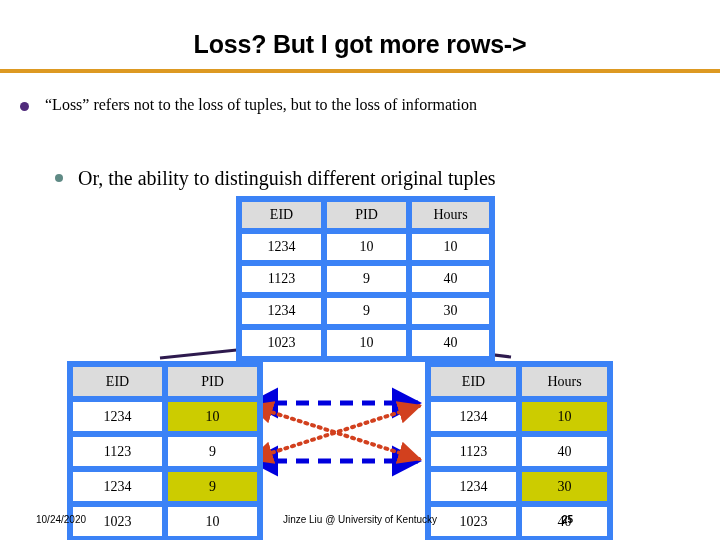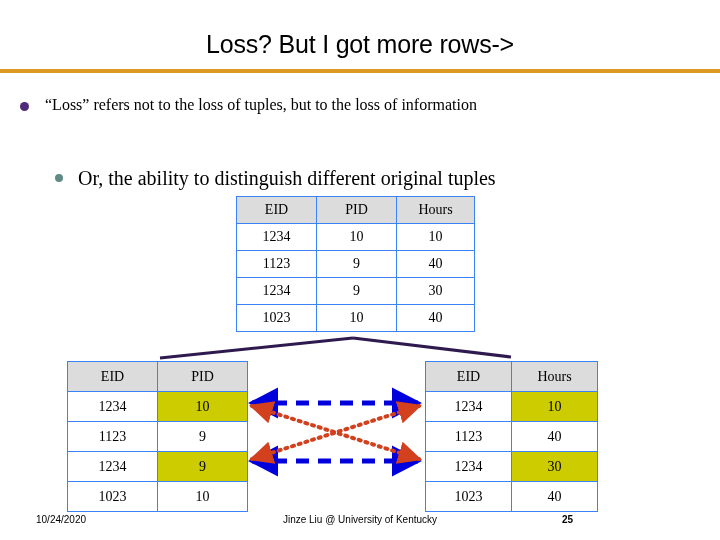--- a/index.html
+++ b/index.html
@@ -17,21 +17,21 @@
   }
 
   
   #slide-title {
     position: absolute;
     left: 0;
     top: 30px;
     width: 720px;
     text-align: center;
     font-family: "Liberation Sans", sans-serif;
-    font-weight: normal;
+    font-weight: bold;
     font-size: 25px;
     letter-spacing: -0.2px;
     color: #000000;
     white-space: nowrap;
   }
   #title-rule {
     position: absolute;
     left: 0;
     top: 69px;
     width: 720px;
@@ -90,21 +90,21 @@
 
   
   table.rel {
     position: absolute;
     border-collapse: collapse;
     font-family: "Liberation Serif", serif;
     background: #ffffff;
     table-layout: fixed;
   }
   table.rel td, table.rel th {
-    border: 1px solid #3b82f6;
+    border: 6px solid #3b82f6;
     text-align: center;
     font-weight: normal;
     font-size: 14px;
     padding: 0;
     height: 26px;
     background: #ffffff;
     color: #000000;
   }
   table.rel thead th {
     background: #DCDCDC;

